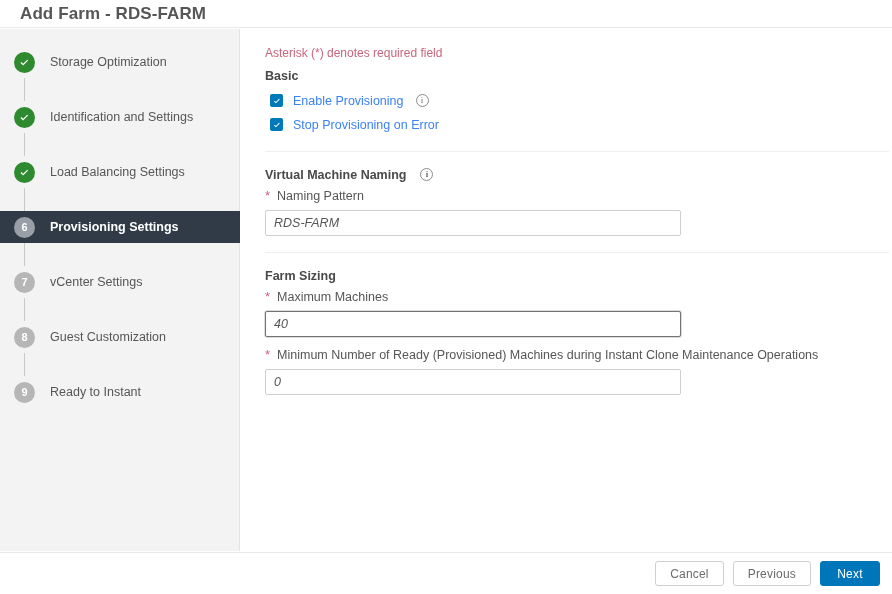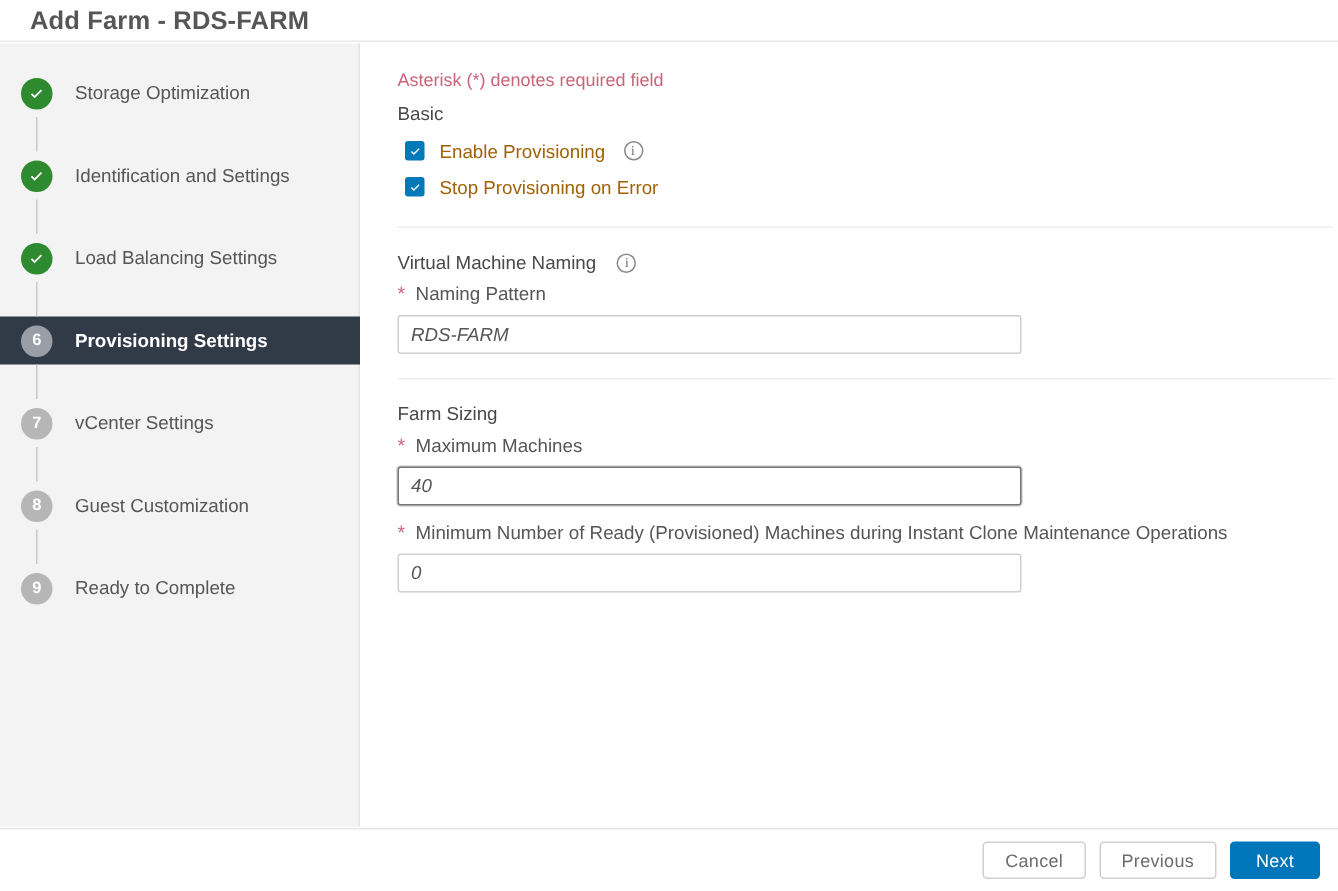--- a/index.html
+++ b/index.html
@@ -130,25 +130,24 @@
     position: relative;
     overflow: hidden;
   }
   .asterisk-note {
     font-size: 12px;
     color: #c9657b;
     margin-bottom: 9px;
   }
   .group-title {
     font-size: 12.5px;
-    font-weight: normal;
+    font-weight: bold;
     color: #494949;
     margin-bottom: 7px;
     display: flex;
-    align-items: center;
   }
   .group-title .info-icon { margin-left: 14px; }
 
   .chk-row {
     display: flex;
     align-items: center;
     height: 21px;
     margin-bottom: 3px;
     padding-left: 5px;
   }
@@ -159,21 +158,21 @@
     background: #0079b8;
     border-radius: 2px;
     display: flex;
     align-items: center;
     justify-content: center;
   }
   .chk-box svg { width: 10px; height: 10px; display: block; }
   .chk-label {
     margin-left: 10px;
     font-size: 12.5px;
-    color: #a16207;
+    color: #3b82f6;
   }
   .chk-row .info-icon { margin-left: 12px; }
 
   .info-icon {
     width: 13px;
     height: 13px;
     flex: 0 0 13px;
     border: 1px solid #8a8a8a;
     border-radius: 50%;
     display: inline-flex;
@@ -325,21 +324,21 @@
 
       <div class="nav-step">
         <div class="connector"></div>
         <div class="badge pending">8</div>
         <span class="nav-label">Guest Customization</span>
       </div>
 
       <div class="nav-step">
         <div class="connector"></div>
         <div class="badge pending">9</div>
-        <span class="nav-label">Ready to Complete</span>
+        <span class="nav-label">Ready to Instant</span>
       </div>
 
     </nav>
 
     <section class="wiz-main">
 
       <div class="asterisk-note">Asterisk (*) denotes required field</div>
 
       <div class="group-title">
         <span>Basic</span>

